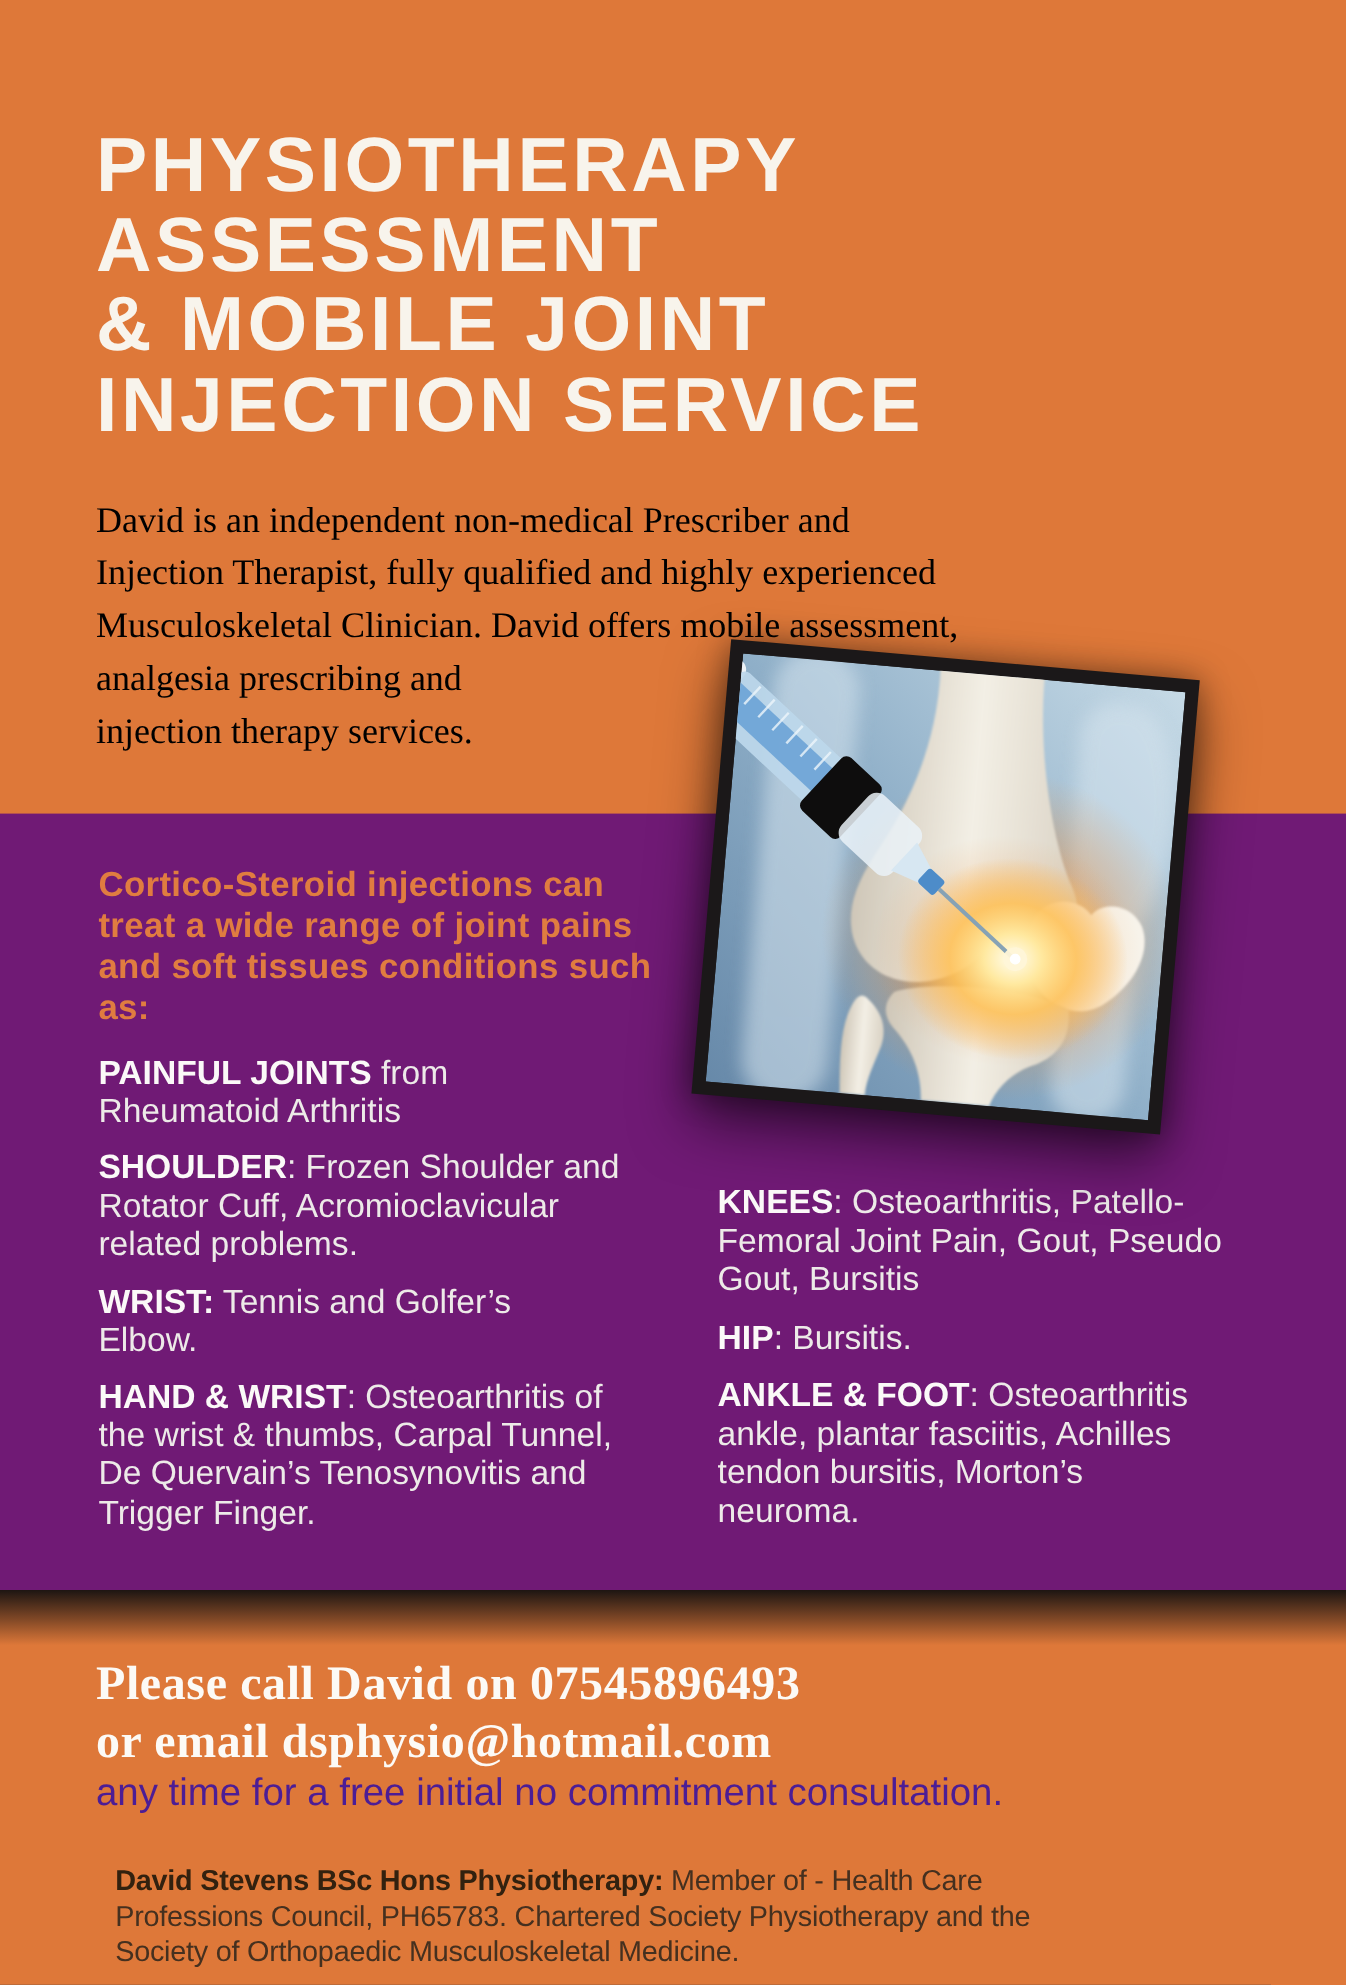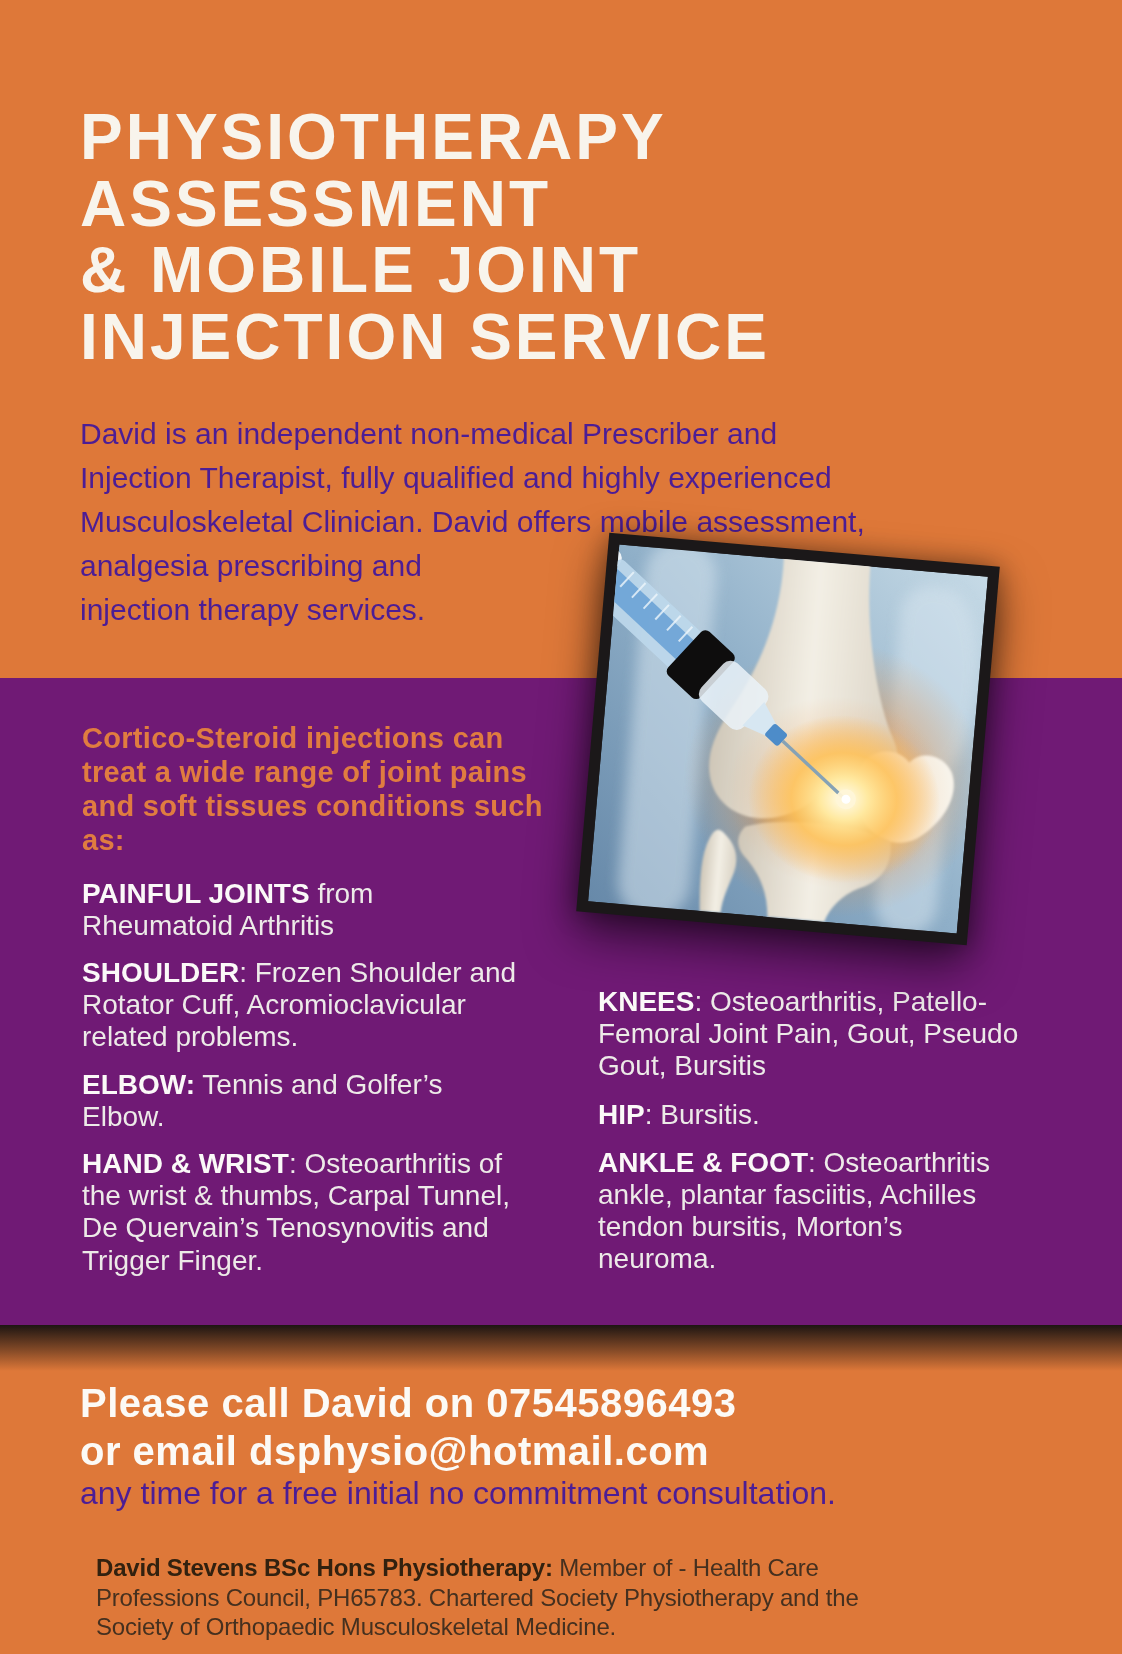--- a/index.html
+++ b/index.html
@@ -5,21 +5,21 @@
   html,body{margin:0;padding:0;background:#444;}
   .flyer{position:relative;width:1122px;height:1654px;margin:0 auto;overflow:hidden;
          background:#DE7839;font-family:"Liberation Sans",sans-serif;}
 
   
   .hero{position:absolute;left:0;top:0;width:1122px;height:678px;background:#DE7839;}
   .hero-title{position:absolute;left:80px;top:104px;margin:0;
       font-size:64px;line-height:1.04;font-weight:700;letter-spacing:3px;
       color:#F8F4EC;}
   .hero-intro{position:absolute;left:80px;top:412px;margin:0;
-      font-size:30px;line-height:1.47;font-weight:400;color:#4c1d95;}
+      font-size:30px;line-height:1.47;font-weight:400;color:#000000;font-family:Liberation Serif, serif;}
 
   
   .photo-wrap{position:absolute;left:592px;top:549px;width:392px;height:380px;
       padding:11px;box-sizing:border-box;background:#1B1819;transform:rotate(5deg);
       box-shadow:0 22px 48px rgba(0,0,0,.55),0 0 26px rgba(0,0,0,.38);z-index:5;}
   .photo-wrap svg{display:block;width:100%;height:100%;}
 
   
   .dark{position:absolute;left:0;top:678px;width:1122px;height:647px;background:#701a75;}
   .col-left{position:absolute;left:82px;top:44px;width:486px;}
@@ -30,21 +30,21 @@
   .cond strong{color:#FBF9F8;font-weight:700;}
   .col-left .cond:first-of-type{margin-top:0;}
   .col-right .cond:first-of-type{margin-top:0;}
   .col-right .cond{margin-top:16px;}
 
   
   .bottom{position:absolute;left:0;top:1325px;width:1122px;height:329px;background:#DE7839;}
   .bottom-shadow{position:absolute;left:0;top:0;width:100%;height:46px;
       background:linear-gradient(180deg,rgba(23,18,17,.97) 0%,rgba(23,18,17,.45) 55%,rgba(23,18,17,0) 100%);}
   .contact{position:absolute;left:80px;top:54px;margin:0;
-      font-size:40px;line-height:1.2;font-weight:700;letter-spacing:.5px;color:#FCFAF6;}
+      font-size:40px;line-height:1.2;font-weight:700;letter-spacing:.5px;color:#FCFAF6;font-family:Liberation Serif, serif;}
   .contact-note{position:absolute;left:80px;top:150px;margin:0;
       font-size:32px;font-weight:400;color:#4c1d95;}
   .credentials{position:absolute;left:80px;top:212px;width:960px;margin:16px;
       font-size:24px;line-height:1.23;font-weight:400;color:#45301F;letter-spacing:-.2px;}
   .credentials strong{color:#32210F;font-weight:700;}
 </style>
 </head>
 <body>
 
 <div class="flyer">
@@ -138,21 +138,21 @@
   </div>
 
   <div class="dark">
     <div class="col-left">
       <p class="cond-heading">Cortico-Steroid injections can<br>treat a wide range of joint pains<br>and soft tissues conditions such<br>as:</p>
 
         <p class="cond"><strong>PAINFUL JOINTS</strong><span> from<br>Rheumatoid Arthritis</span></p>
 
         <p class="cond"><strong>SHOULDER</strong><span>: Frozen Shoulder and<br>Rotator Cuff, Acromioclavicular<br>related problems.</span></p>
 
-        <p class="cond"><strong>ELBOW:</strong><span> Tennis and Golfer’s<br>Elbow.</span></p>
+        <p class="cond"><strong>WRIST:</strong><span> Tennis and Golfer’s<br>Elbow.</span></p>
 
         <p class="cond"><strong>HAND &amp; WRIST</strong><span>: Osteoarthritis of<br>the wrist &amp; thumbs, Carpal Tunnel,<br>De Quervain’s Tenosynovitis and<br>Trigger Finger.</span></p>
       </div>
 
     <div class="col-right">
 
         <p class="cond"><strong>KNEES</strong><span>: Osteoarthritis, Patello-<br>Femoral Joint Pain, Gout, Pseudo<br>Gout, Bursitis</span></p>
 
         <p class="cond"><strong>HIP</strong><span>: Bursitis.</span></p>
 

